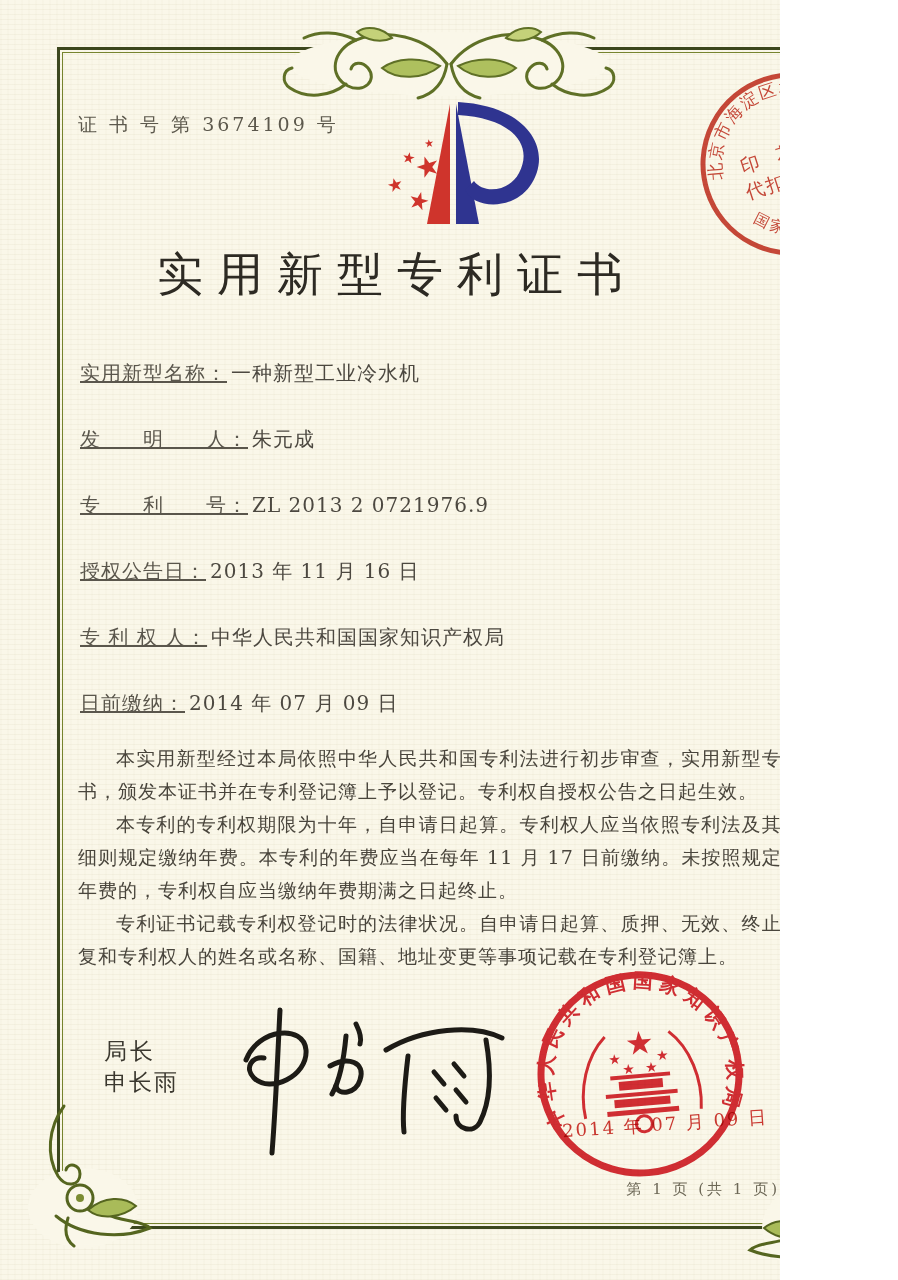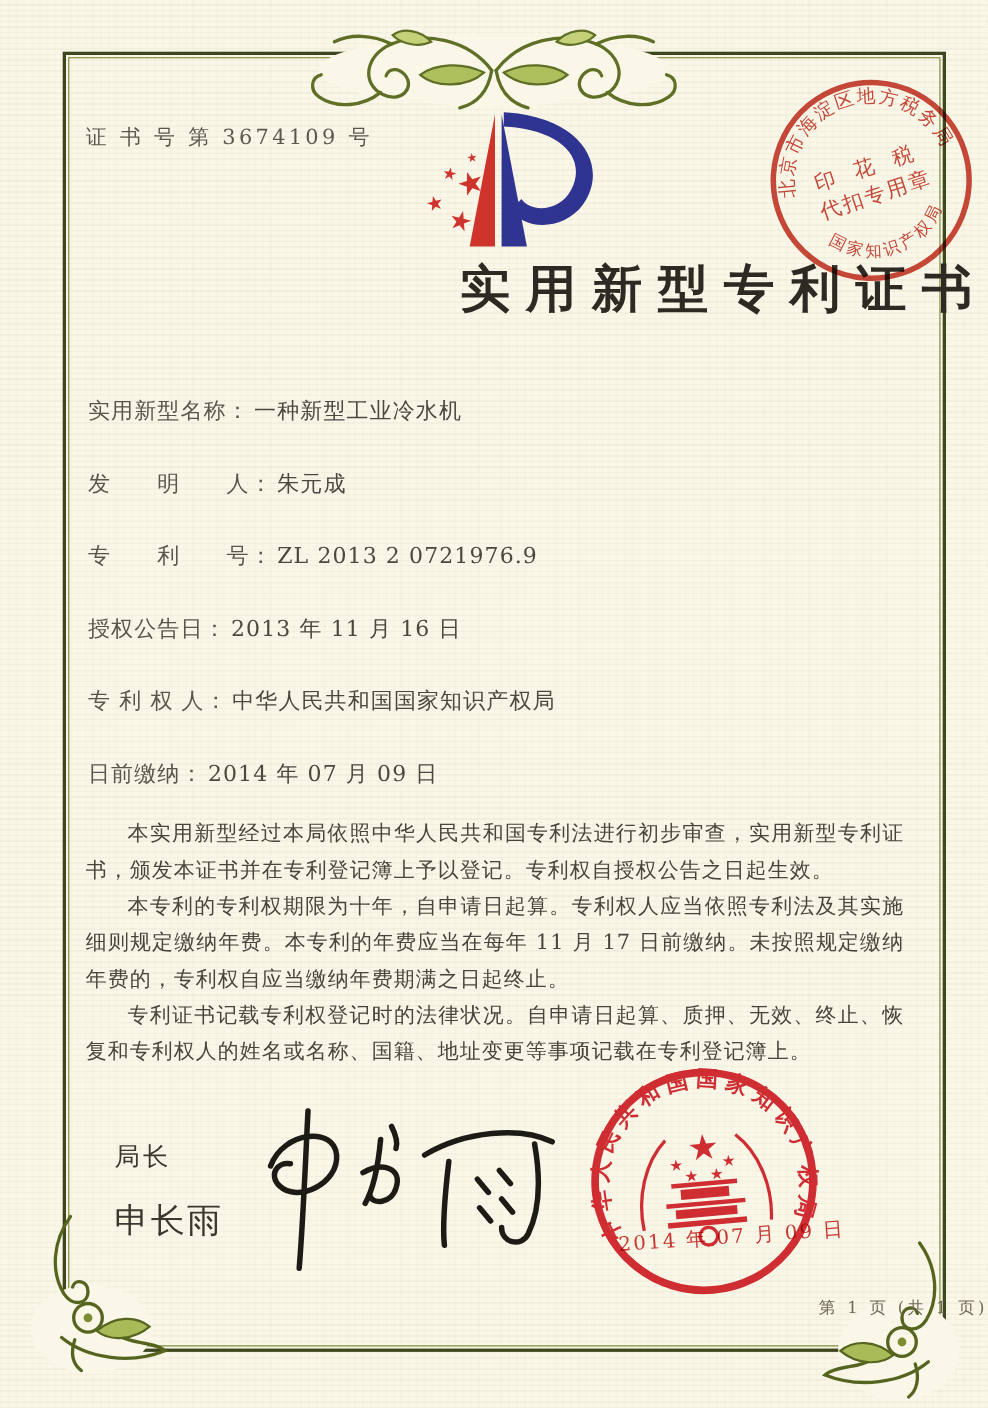--- a/index.html
+++ b/index.html
@@ -1,18 +1,18 @@
 <!DOCTYPE html>
 <html><head>
 <meta charset="utf-8">
 <style>
   html,body{margin:0;padding:0;}
   .page{
     position:relative;
-    width:898px;height:1280px;
+    width:780px;height:1280px;
     background:#faf7e9;
     background-image:
       repeating-linear-gradient(0deg, rgba(190,180,140,0.10) 0 1px, transparent 1px 5px),
       repeating-linear-gradient(90deg, rgba(200,192,156,0.05) 0 2px, transparent 2px 7px);
     font-family:"DejaVu Serif","Liberation Serif",serif;
     overflow:hidden;
   }
   .frame{
     position:absolute;left:57px;top:47px;width:797px;height:1176px;
     border:3px solid #3c471e;
@@ -21,37 +21,37 @@
     position:absolute;inset:2px;
     border:1px solid #77842f;
   }
   .ornament{position:absolute;pointer-events:none;}
   .cert-no{
     position:absolute;left:78px;top:112px;
     font-size:19px;letter-spacing:3px;color:#5c584c;
   }
   .logo{position:absolute;left:352px;top:90px;}
   .title{
-    position:absolute;left:0;top:232px;width:100%;
-    text-align:right;font-size:46px;font-weight:bold;color:#2d2a23;
+    position:absolute;left:0;top:244px;width:100%;
+    text-align:center;font-size:46px;font-weight:normal;color:#2d2a23;
     letter-spacing:14px;text-indent:14px;
   }
   .fields{position:absolute;left:80px;top:360px;width:720px;}
   .field-row{height:40px;margin-bottom:26px;font-size:20px;color:#545047;letter-spacing:1px;white-space:nowrap;}
-  .field-label{color:#5a564c;}
+  .field-label{color:#5a564c;text-decoration:underline;}
   .field-value{color:#4c4840;margin-left:4px;}
   .paragraphs{
     position:absolute;left:78px;top:742px;width:744px;
     font-size:19px;line-height:33px;color:#49453c;
     text-align:justify;letter-spacing:1px;
   }
   .paragraphs p{margin:0;text-indent:2em;}
   .signer{position:absolute;left:104px;top:1036px;font-family:"DejaVu Sans","Liberation Sans",sans-serif;color:#3b382f;}
   .signer-title{font-size:23px;letter-spacing:3px;}
-  .signer-name{font-size:31px;letter-spacing:2px;margin-top:22px;font-family:Liberation Serif, serif;}
+  .signer-name{font-size:23px;letter-spacing:2px;font-family:Liberation Serif, serif;}
   .signature{position:absolute;left:218px;top:998px;}
   .seal{position:absolute;mix-blend-mode:multiply;}
   .seal-tax{left:690px;top:62px;transform:rotate(-18deg);opacity:.93;}
   .seal-office{left:528px;top:962px;transform:rotate(-5deg);opacity:.95;}
   .seal-date{
     position:absolute;left:562px;top:1112px;width:210px;
     color:#cf3a35;font-size:18px;letter-spacing:2px;
     transform:rotate(-4deg);mix-blend-mode:multiply;
   }
   .footer{

